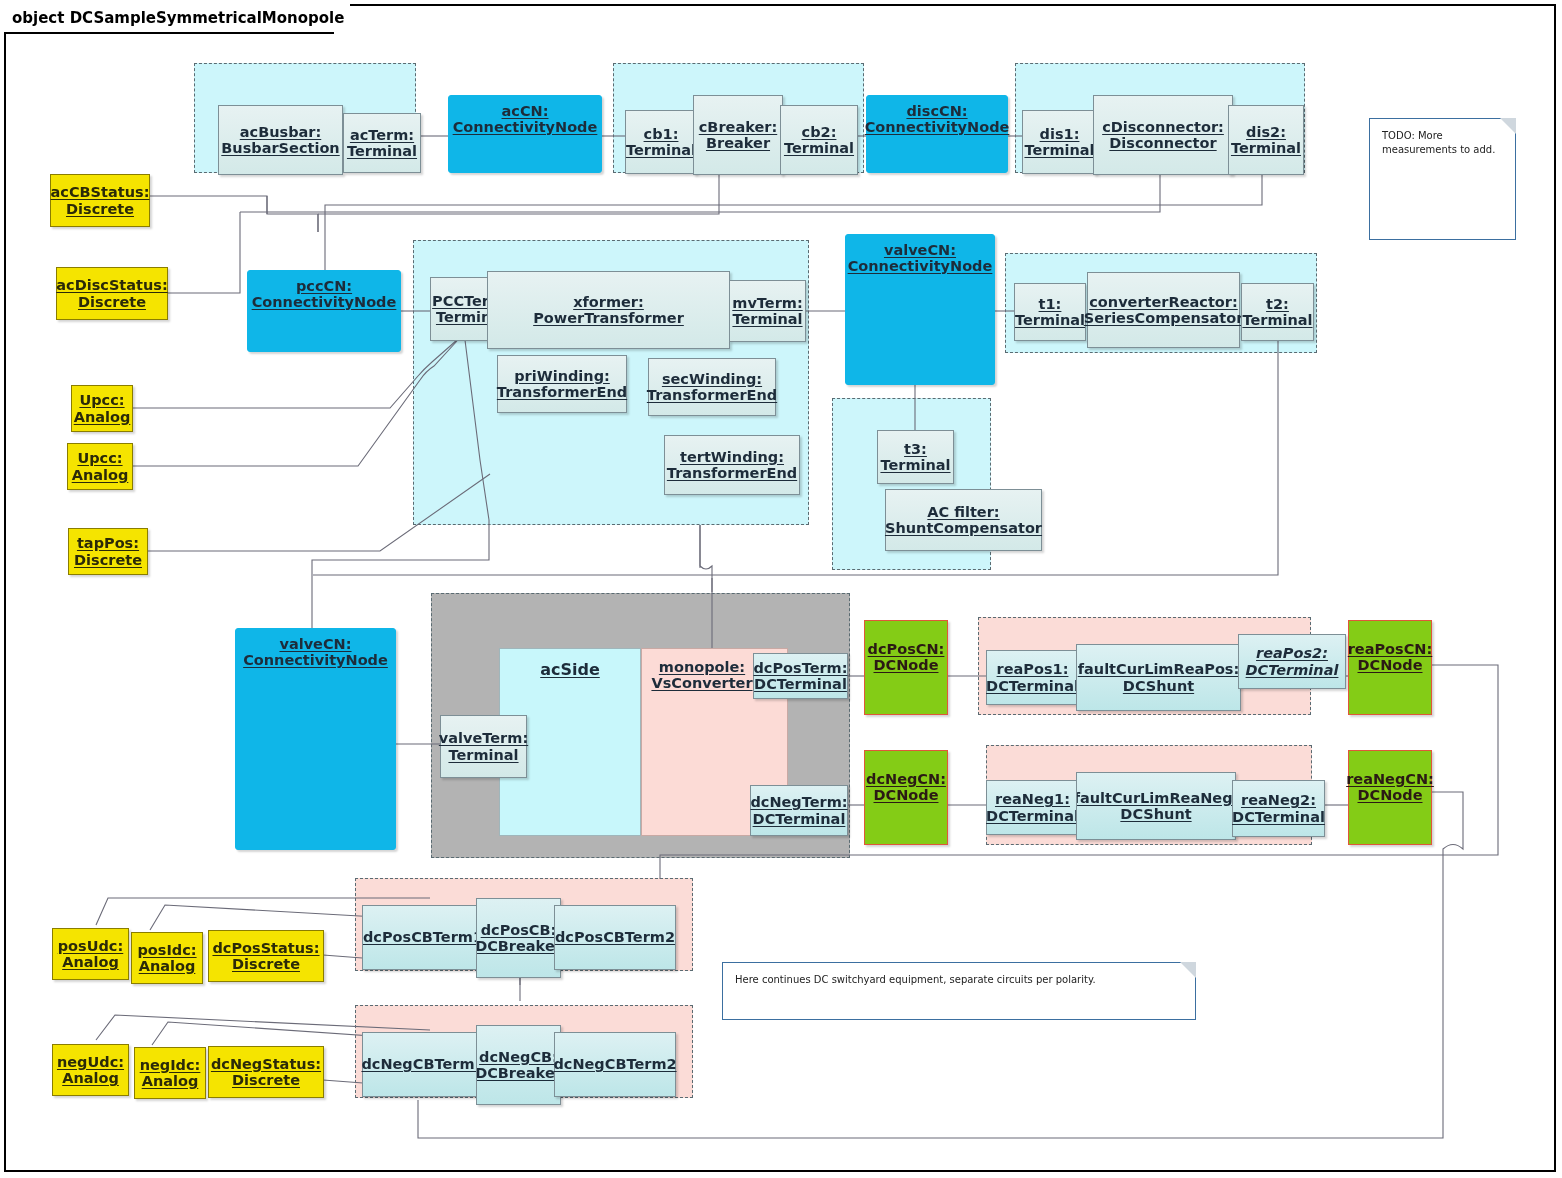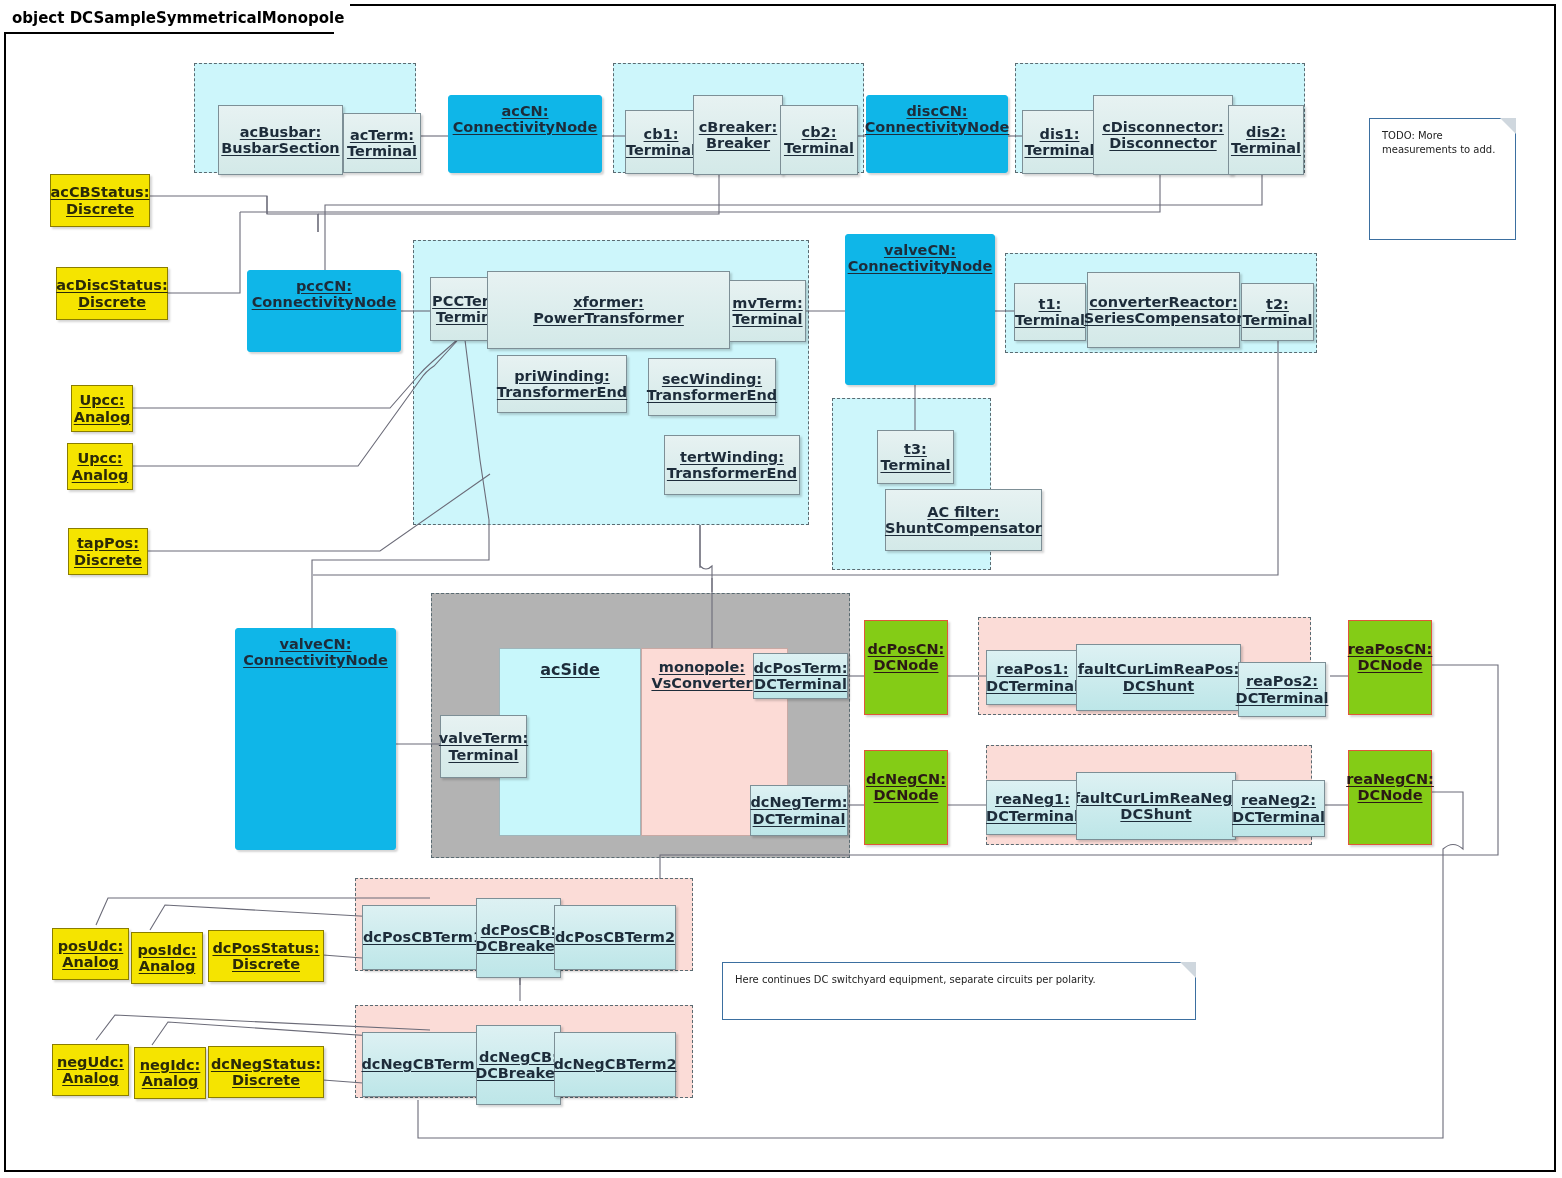--- a/index.html
+++ b/index.html
@@ -299,21 +299,21 @@
     <span class="t">DCNode</span>
   </div>
   <div class="node objc" style="left:986px;top:650px;width:93px;height:55px;">
     <span class="t">reaPos1:</span>
     <span class="t">DCTerminal</span>
   </div>
   <div class="node objc" style="left:1076px;top:644px;width:165px;height:67px;overflow:hidden;white-space:nowrap;">
     <span class="t">faultCurLimReaPos:</span>
     <span class="t">DCShunt</span>
   </div>
-  <div class="node objc" style="left:1238px;top:662px;width:88px;height:55px;">
+  <div class="node objc" style="left:1238px;top:634px;width:108px;height:55px;font-style:italic;">
     <span class="t">reaPos2:</span>
     <span class="t">DCTerminal</span>
   </div>
   <div class="node dcn" style="left:1348px;top:620px;width:84px;height:95px;">
     <span class="t">reaPosCN:</span>
     <span class="t">DCNode</span>
   </div>
 
   <div class="node dcn" style="left:864px;top:750px;width:84px;height:95px;">
     <span class="t">dcNegCN:</span>

